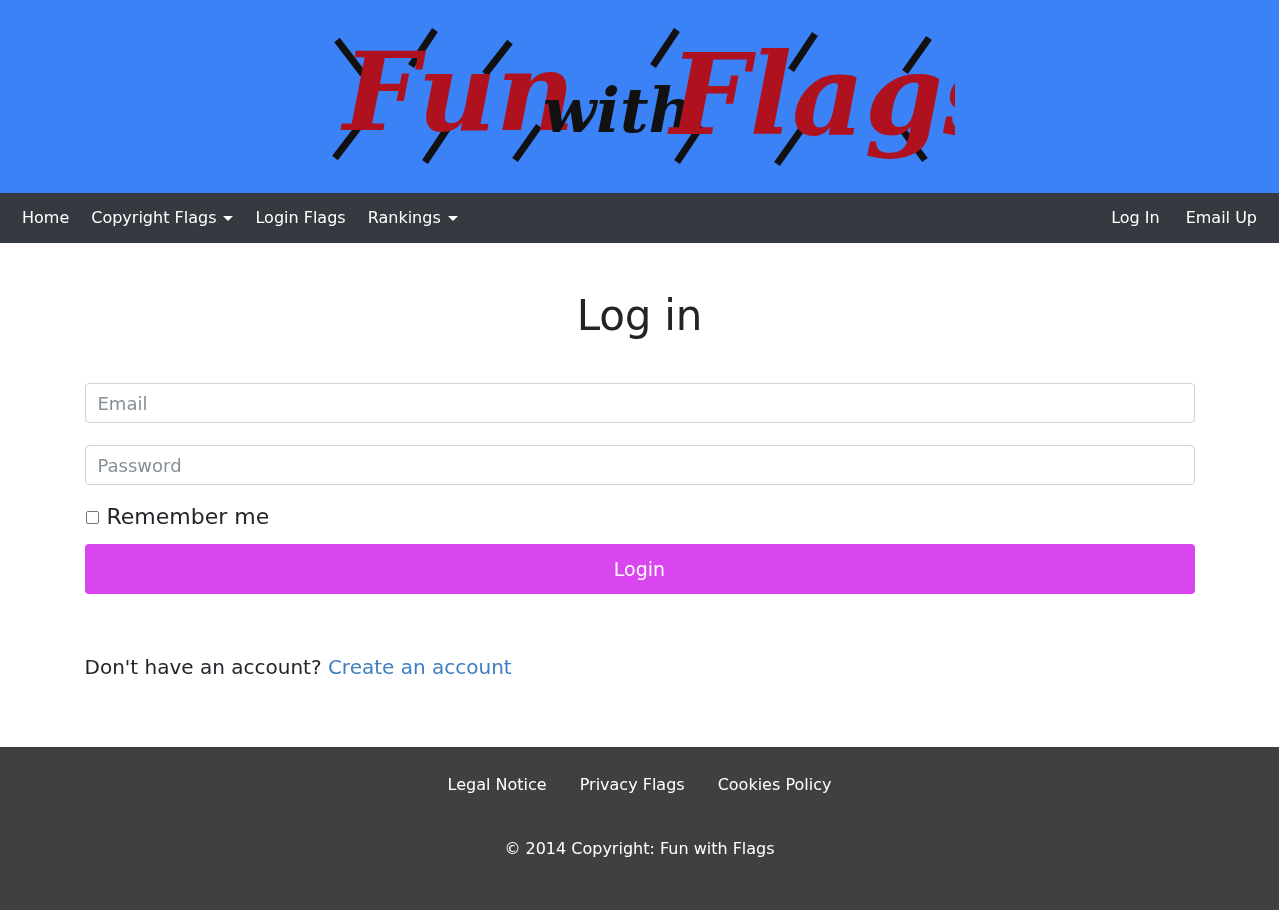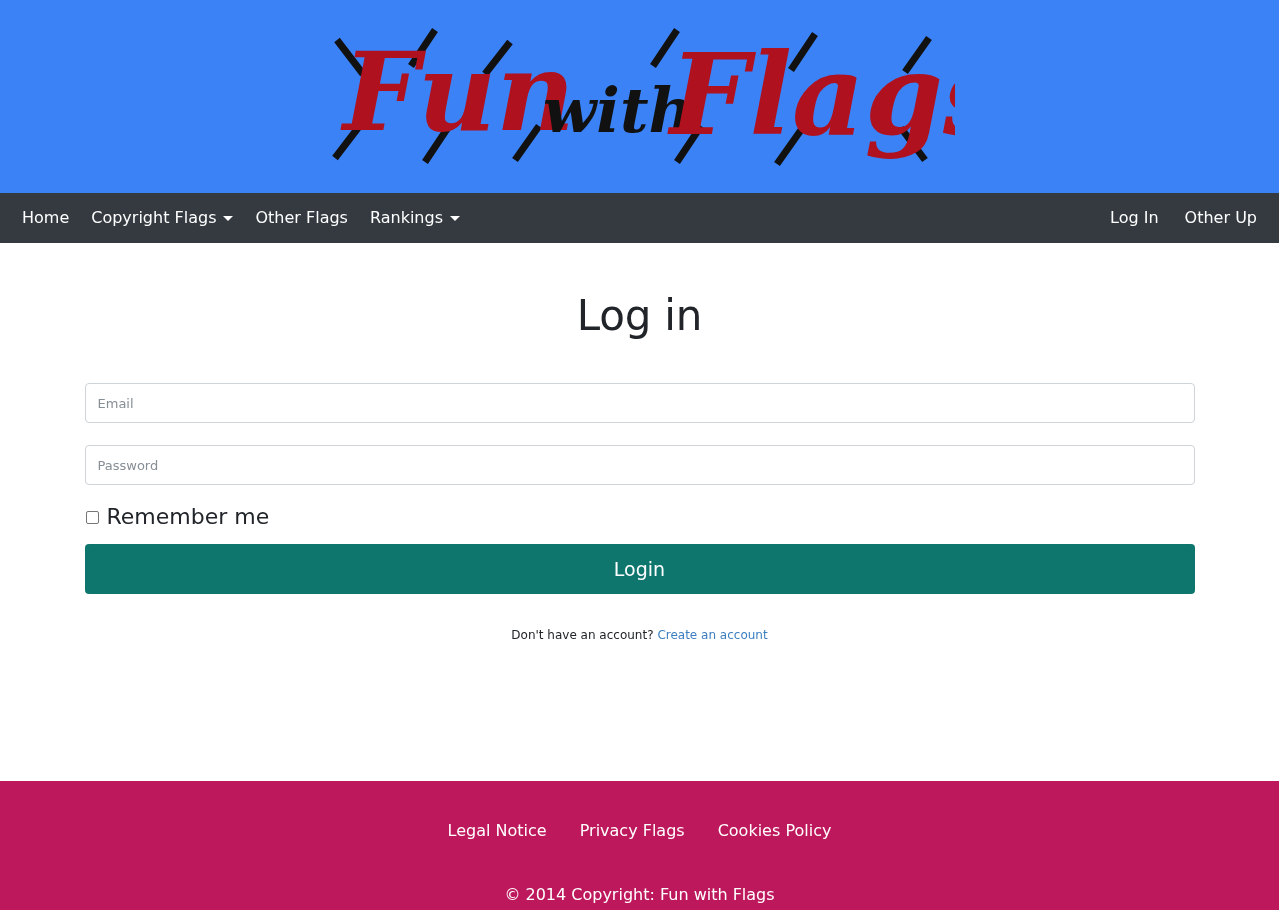--- a/index.html
+++ b/index.html
@@ -116,21 +116,21 @@
   }
   .form-field {
     display: block;
     width: 1110px;
     height: 40px;
     box-sizing: border-box;
     border: 1px solid #ced4da;
     border-radius: 4px;
     background: #ffffff;
     padding: 6px 12px;
-    font-size: 13px;
+    font-size: 18px;
     line-height: 26px;
     color: #495057;
     font-family: "DejaVu Sans", "Liberation Sans", sans-serif;
     margin-bottom: 22px;
     outline: none;
   }
   .form-field::placeholder { color: #868e96; opacity: 1; }
   .remember-row {
     display: flex;
     align-items: center;
@@ -151,53 +151,53 @@
   .remember-label {
     font-size: 22px;
     line-height: 20px;
     color: #212529;
     cursor: pointer;
   }
   .btn-login {
     display: block;
     width: 1110px;
     height: 50px;
-    background: #0f766e;
+    background: #d946ef;
     border: none;
     border-radius: 4px;
     color: #ffffff;
     font-size: 19px;
     line-height: 50px;
     font-family: "DejaVu Sans", "Liberation Sans", sans-serif;
     text-align: center;
     cursor: pointer;
     padding: 0;
   }
   .signup-line {
-    margin-top: 30px;
-    text-align: center;
-    font-size: 12px;
+    margin-top: 62px;
+    text-align: left;
+    font-size: 20px;
     line-height: 22px;
     color: #212529;
   }
   .signup-line a {
     color: #3c7ebf;
     text-decoration: none;
     cursor: pointer;
   }
 
   
   .footer {
     flex: none;
-    height: 129px;
-    background: #be185d;
+    height: 163px;
+    background: #404040;
     color: #ffffff;
     text-align: center;
     box-sizing: border-box;
-    padding-top: 39px;
+    padding-top: 27px;
   }
   .footer-links {
     display: flex;
     justify-content: center;
     align-items: center;
     gap: 33px;
   }
   .footer-links a {
     color: #ffffff;
     font-size: 16px;
@@ -244,33 +244,33 @@
   <nav class="navbar">
     <div class="nav-left">
       <a class="nav-item" href="#">
         <span>Home</span>
       </a>
       <a class="nav-item" href="#">
         <span>Copyright Flags</span>
         <span class="caret"></span>
       </a>
       <a class="nav-item" href="#">
-        <span>Other Flags</span>
+        <span>Login Flags</span>
       </a>
       <a class="nav-item" href="#">
         <span>Rankings</span>
         <span class="caret"></span>
       </a>
     </div>
     <div class="nav-right">
       <a class="nav-item" href="#">
         <span>Log In</span>
       </a>
       <a class="nav-item" href="#">
-        <span>Other Up</span>
+        <span>Email Up</span>
       </a>
     </div>
   </nav>
 
   <main class="main">
     <div class="container">
       <h1 class="page-title">Log in</h1>
 
       <form>
         <input class="form-field" type="email" placeholder="Email" style="">

